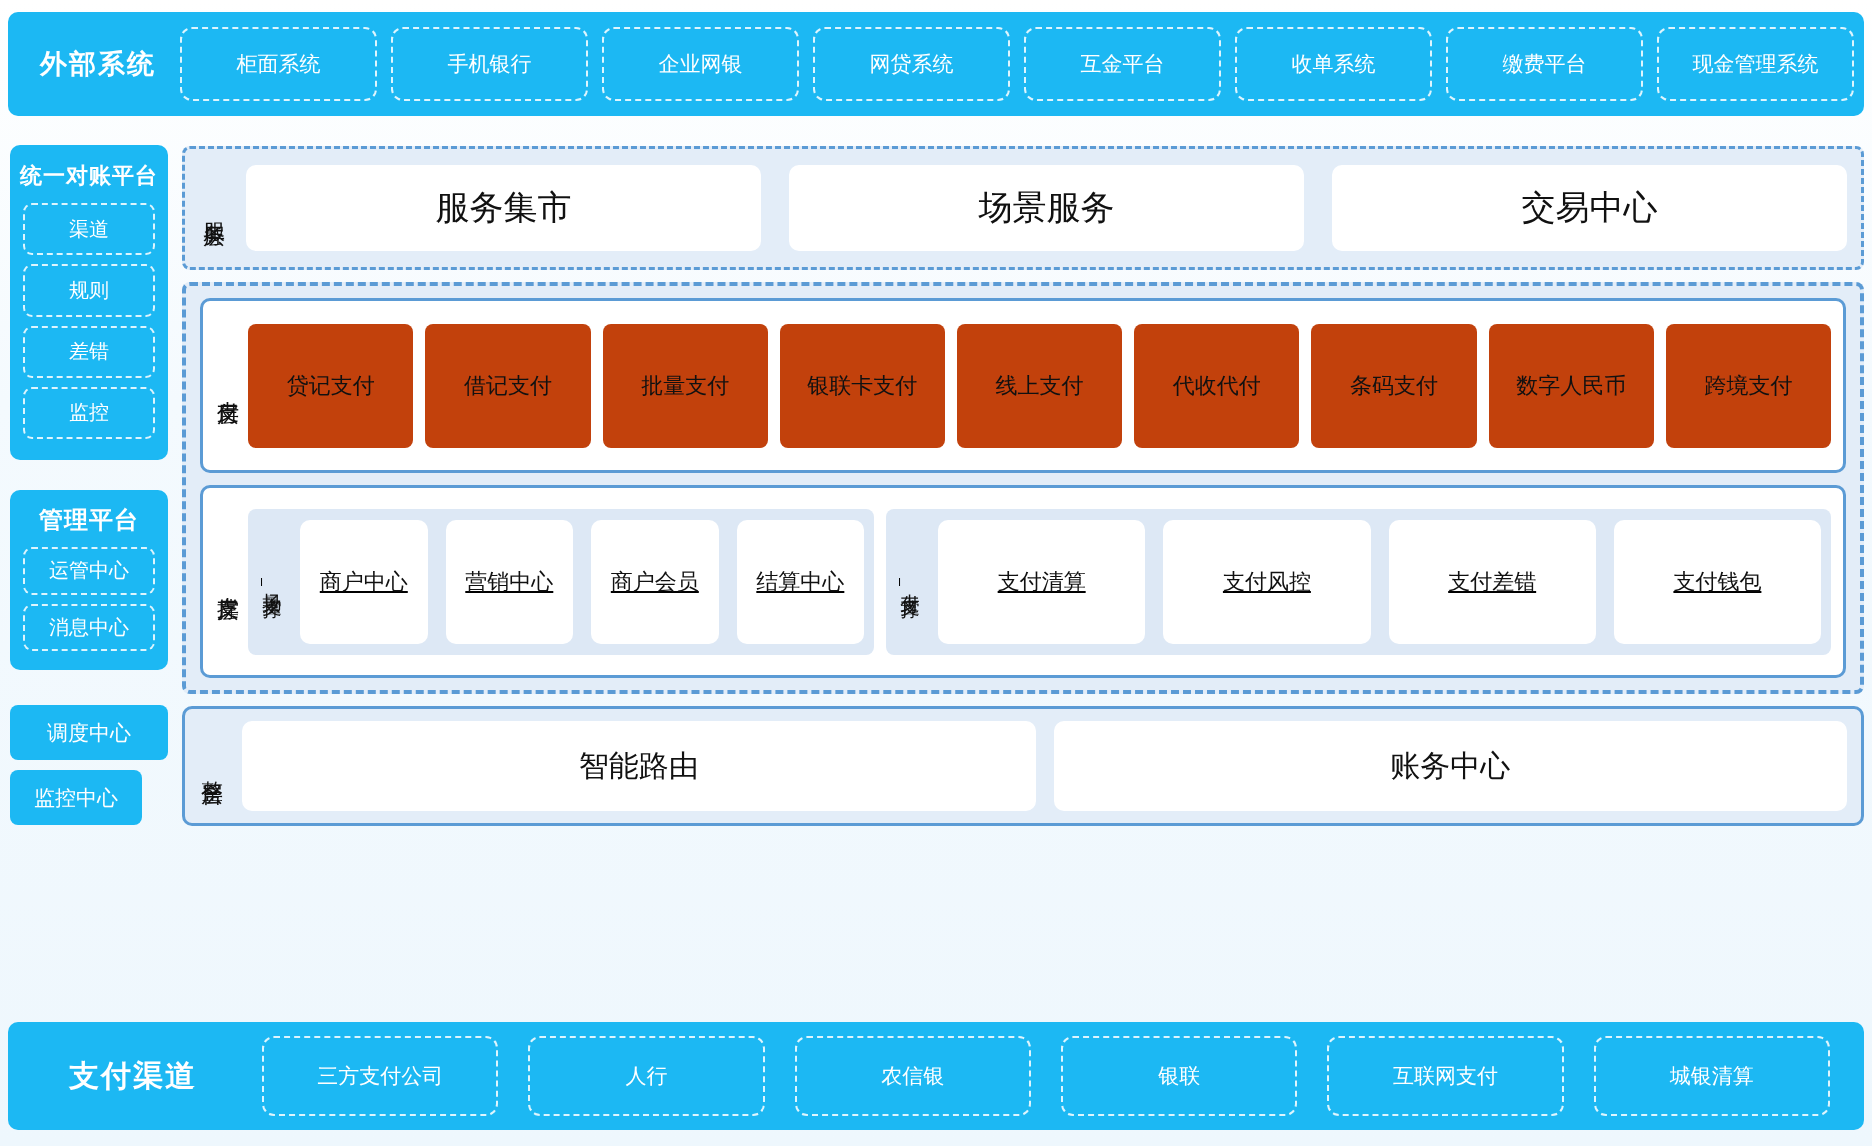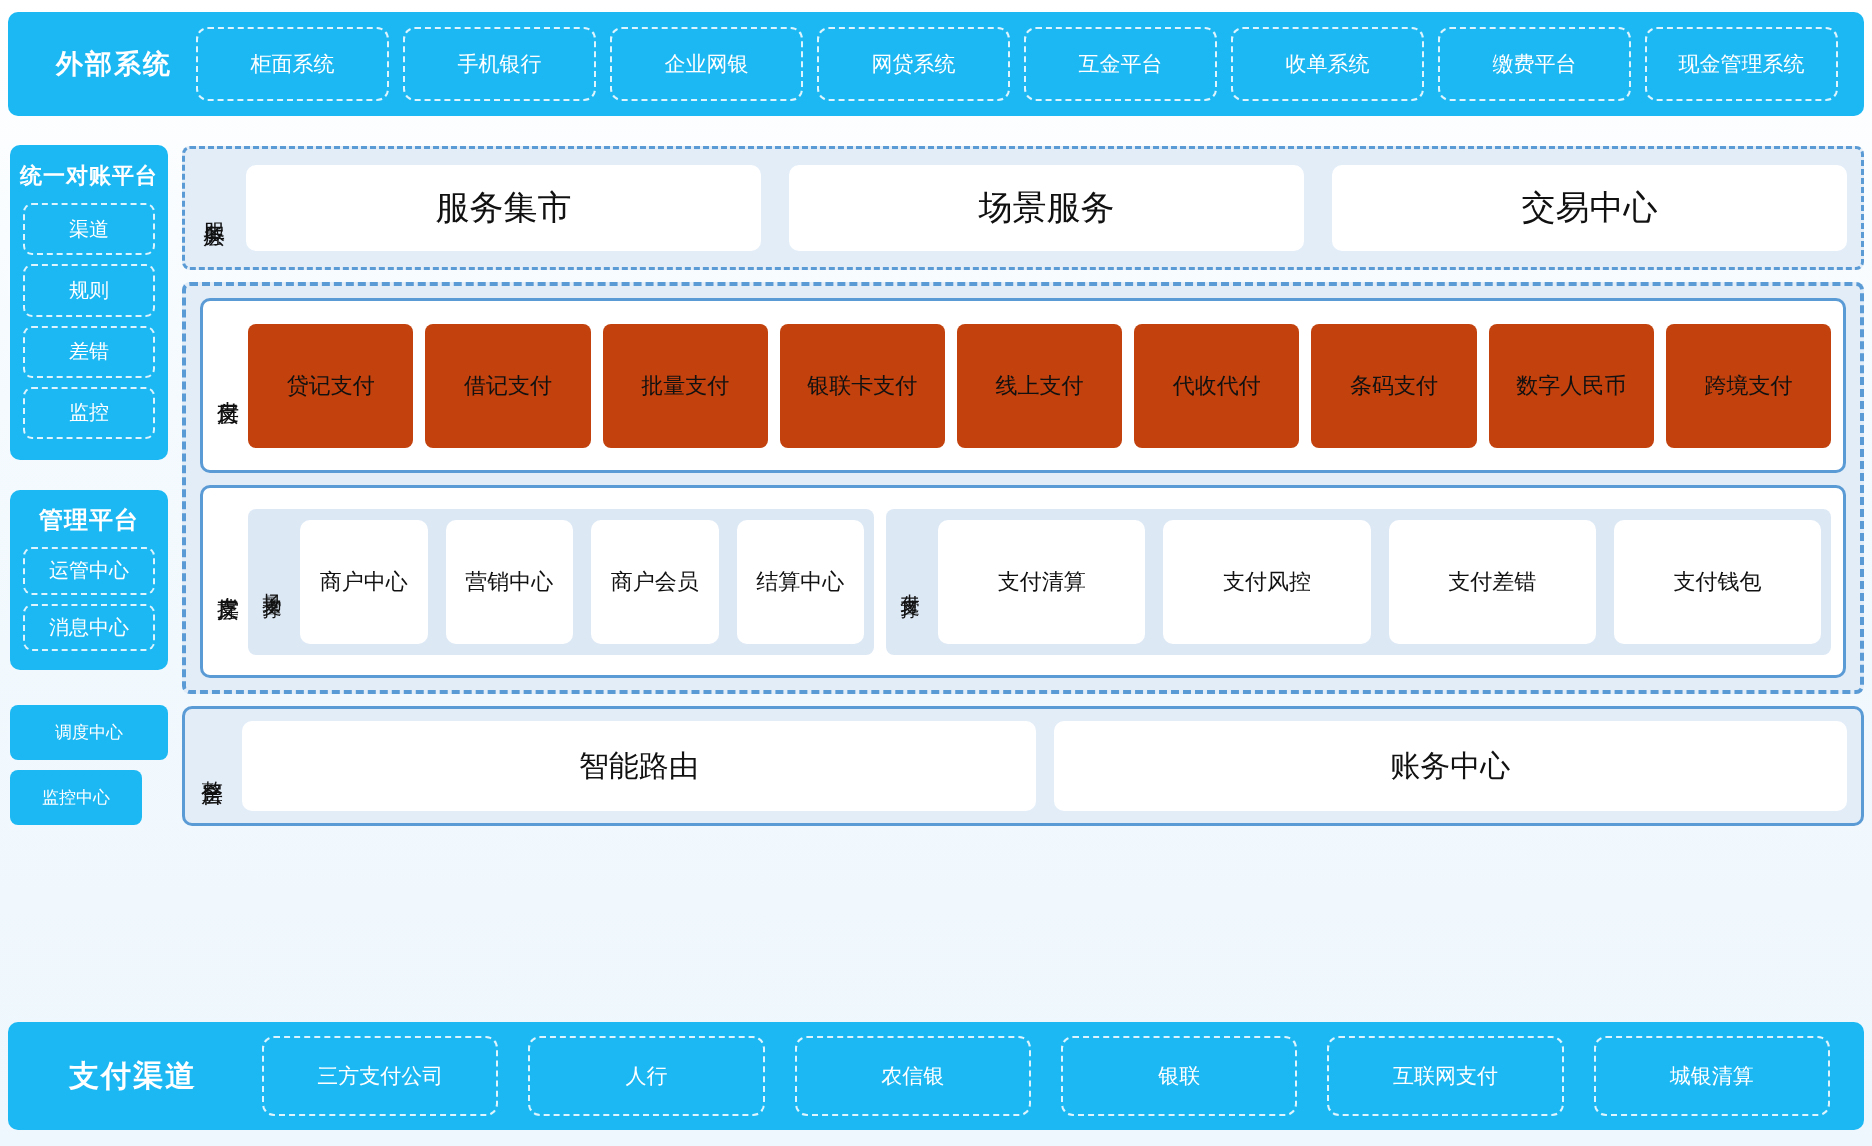--- a/index.html
+++ b/index.html
@@ -51,21 +51,21 @@
     color: #ffffff;
     font-size: 21px;
     display: flex;
     align-items: center;
     justify-content: center;
     white-space: nowrap;
   }
 
   #external-band {
     left: 8px; top: 12px; width: 1856px; height: 104px;
-    padding: 0 26px;
+    padding: 0 10px;
     gap: 2px;
   }
   #external-band .band-title { width: 160px; flex: 0 0 160px; }
   #external-band .chips { flex: 1; display: flex; gap: 14px; height: 74px; }
 
   #channel-band {
     left: 8px; top: 1022px; width: 1856px; height: 108px;
     padding: 0 10px;
     gap: 14px;
   }
@@ -104,21 +104,21 @@
 
   #manage-card { left: 10px; top: 490px; width: 158px; height: 180px; padding: 6px 13px 10px; }
   #manage-card .lc-title { font-size: 24px; margin: 8px 0 11px; }
   #manage-card .sub-chip { width: 100%; height: 52px; font-size: 20px; margin-bottom: 9px; }
 
   .solo-card {
     position: absolute;
     background: #1CB8F3;
     border-radius: 8px;
     color: #ffffff;
-    font-size: 17px;
+    font-size: 21px;
     display: flex;
     align-items: center;
     justify-content: center;
     white-space: nowrap;
   }
   #dispatch-card { left: 10px; top: 705px; width: 158px; height: 55px; }
   #monitor-card  { left: 10px; top: 770px; width: 132px; height: 55px; }
 
   
   
@@ -184,21 +184,21 @@
     border-radius: 8px;
     display: flex;
     align-items: center;
     justify-content: center;
     font-size: 22px;
     color: #111111;
     white-space: nowrap;
   }
 
   #support-layer { height: 196px; }
-  #support-layer .groups { flex: 1; display: flex; gap: 12px; height: 146px; }
+  #support-layer .groups { flex: 1; display: flex; gap: 12px; height: 146px; text-decoration: underline; }
   .support-group {
     background: #dde8f5;
     border-radius: 8px;
     display: flex;
     align-items: center;
     padding: 8px 10px;
     gap: 14px;
   }
   .group-label {
     flex: 0 0 auto;

